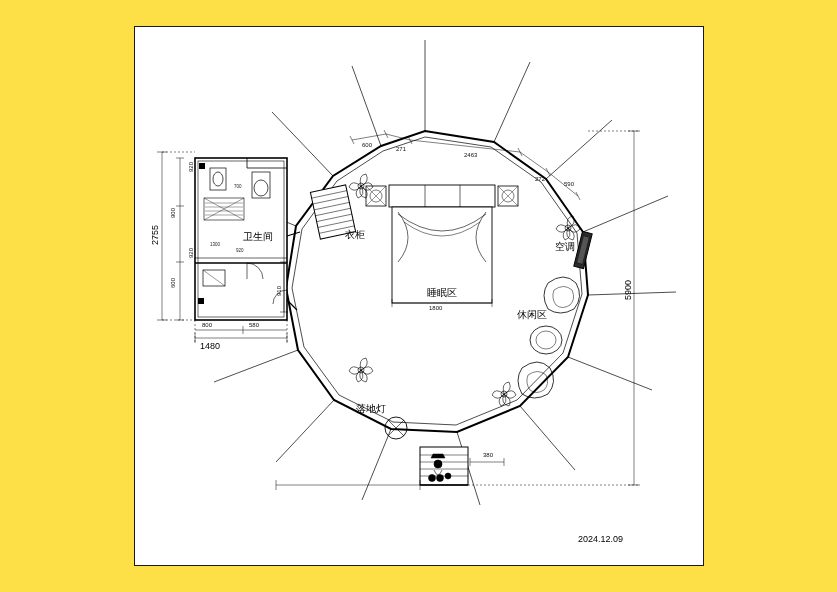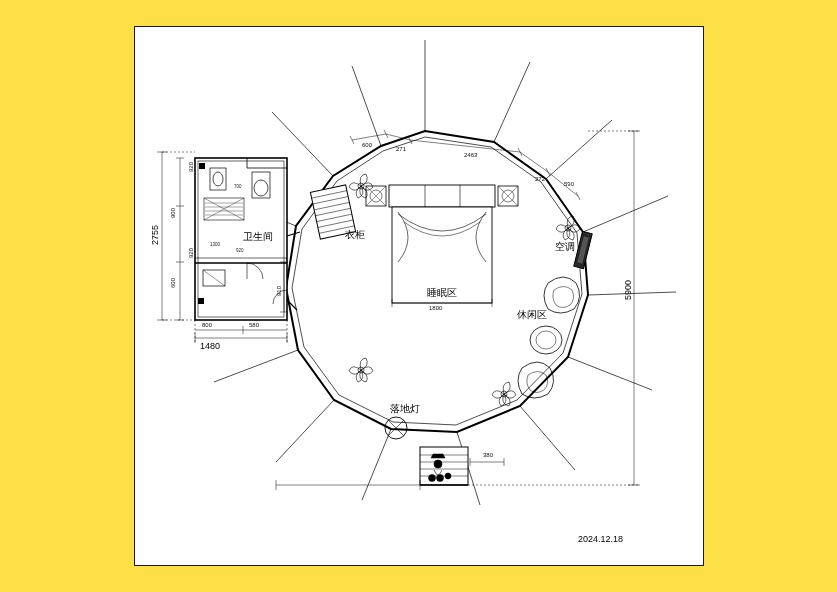--- a/index.html
+++ b/index.html
@@ -312,21 +312,21 @@
       </g>
 
     </g>
   </svg>
 
   <div class="lbl room-label" style="left:243px; top:232px;">卫生间</div>
   <div class="lbl room-label" style="left:345px; top:230px;">衣柜</div>
   <div class="lbl room-label" style="left:427px; top:288px;">睡眠区</div>
   <div class="lbl room-label" style="left:555px; top:242px;">空调</div>
   <div class="lbl room-label" style="left:517px; top:291px;margin-top:19px;">休闲区</div>
-  <div class="lbl room-label" style="left:390px; top:404px;">落地灯</div>
+  <div class="lbl room-label" style="left:356px; top:404px;">落地灯</div>
 
   <div class="lbl big-dim vert" style="left:624px; top:300px;">5900</div>
   <div class="lbl big-dim vert" style="left:151px; top:245px;">2755</div>
   <div class="lbl big-dim" style="left:200px; top:342px;">1480</div>
 
   <div class="lbl dim-label" style="left:202px; top:322px;">800</div>
   <div class="lbl dim-label" style="left:249px; top:322px;">580</div>
 
   <div class="lbl dim-label vert" style="left:188px; top:172px;">920</div>
   <div class="lbl dim-label vert" style="left:170px; top:218px;">900</div>
@@ -340,15 +340,15 @@
   <div class="lbl dim-label" style="left:362px; top:142px;">600</div>
   <div class="lbl dim-label" style="left:396px; top:146px;">271</div>
   <div class="lbl dim-label" style="left:464px; top:152px;">2463</div>
   <div class="lbl dim-label" style="left:535px; top:176px;">272</div>
   <div class="lbl dim-label" style="left:564px; top:181px;">590</div>
 
   <div class="lbl dim-label" style="left:429px; top:305px;">1800</div>
   <div class="lbl dim-label" style="left:483px; top:452px;">380</div>
   <div class="lbl dim-label vert" style="left:276px; top:296px;">910</div>
 
-  <div class="lbl date-label" style="left:578px; top:535px;">2024.12.18</div>
+  <div class="lbl date-label" style="left:578px; top:535px;">2024.12.09</div>
 
 </div>
 
 </body></html>

